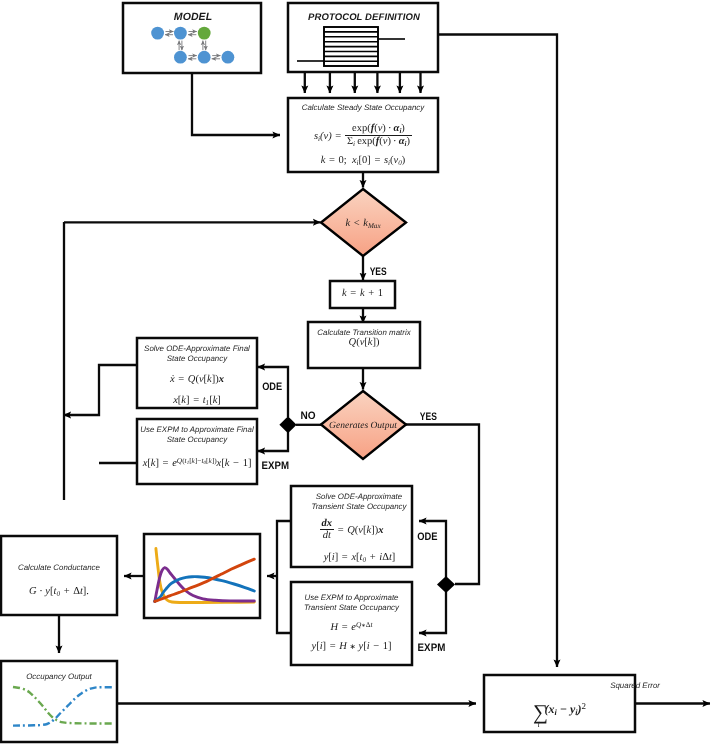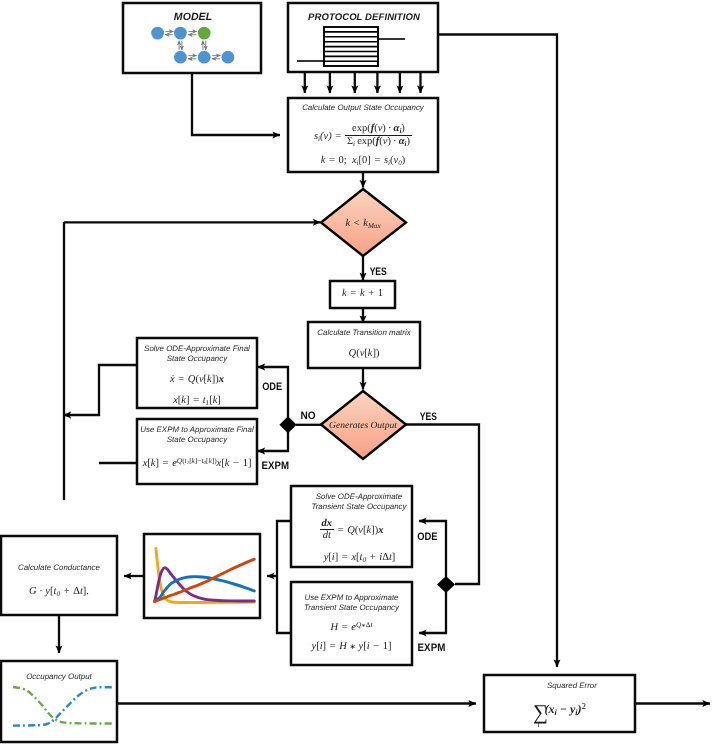--- a/index.html
+++ b/index.html
@@ -259,39 +259,39 @@
 
   <text class="lbl" x="369.7" y="274.7" textLength="17" lengthAdjust="spacingAndGlyphs">YES</text>
   <text class="lbl" x="300.4" y="419.3" textLength="15.1" lengthAdjust="spacingAndGlyphs">NO</text>
   <text class="lbl" x="419.8" y="419.5" textLength="17.1" lengthAdjust="spacingAndGlyphs">YES</text>
   <text class="lbl" x="262.2" y="389.5" textLength="20" lengthAdjust="spacingAndGlyphs">ODE</text>
   <text class="lbl" x="261.6" y="469.4" textLength="27.4" lengthAdjust="spacingAndGlyphs">EXPM</text>
   <text class="lbl" x="417.2" y="540.4" textLength="20.3" lengthAdjust="spacingAndGlyphs">ODE</text>
   <text class="lbl" x="417.6" y="651.4" textLength="27.7" lengthAdjust="spacingAndGlyphs">EXPM</text>
 </svg>
 
-<div class="ttl" style="left:288px;top:103px;width:150px;">Calculate Output State Occupancy</div>
+<div class="ttl" style="left:288px;top:103px;width:150px;">Calculate Steady State Occupancy</div>
 <div class="math" style="left:288px;top:124px;width:150px;">
   <span class="mi">s<sub>i</sub>(v)</span> <span class="mo">=</span>
   <span class="frac"><span class="num"><span class="rm">exp(</span><i class="bi">f</i><span class="rm">(</span><span class="mi">v</span><span class="rm">)</span> · <i class="bi">α<sub>i</sub></i><span class="rm">)</span></span><span class="den"><span class="rm">Σ</span><sub class="sm">i</sub><span class="rm"> exp(</span><i class="bi">f</i><span class="rm">(</span><span class="mi">v</span><span class="rm">)</span> · <i class="bi">α<sub>i</sub></i><span class="rm">)</span></span></span>
 </div>
 <div class="math ctr" style="left:288px;top:155px;width:150px;">
   <span class="mi">k</span> <span class="mo">=</span> 0;&nbsp;&nbsp;<span class="mi">x<sub>i</sub></span>[0] <span class="mo">=</span> <span class="mi">s<sub>i</sub></span>(<span class="mi">v<sub>0</sub></span>)
 </div>
 
 <div class="math ctr" style="left:321px;top:218px;width:84px;">
   <span class="mi">k</span> <span class="mo">&lt;</span> <span class="mi">k<sub class="sub-max">Max</sub></span>
 </div>
 
 <div class="math ctr" style="left:330px;top:288px;width:65px;">
   <span class="mi">k</span> <span class="mo">=</span> <span class="mi">k</span> <span class="mo">+</span> 1
 </div>
 
 <div class="ttl" style="left:308px;top:328px;width:112px;">Calculate Transition matrix</div>
-<div class="math ctr" style="left:308px;top:348px;width:112px;">
+<div class="math ctr" style="left:308px;top:337px;width:112px;">
   <span class="mi">Q</span>(<span class="mi">v</span>[<span class="mi">k</span>])
 </div>
 
 <div class="math ctr gen" style="left:321px;top:421px;width:84px;text-align:center;">Generates Output</div>
 
 <div class="ttl" style="left:137px;top:344px;width:120px;"><span>Solve ODE-Approximate Final</span><br><span>State Occupancy</span></div>
 <div class="math ctr" style="left:137px;top:374px;width:120px;">
   <span class="mi">ẋ</span> <span class="mo">=</span> <span class="mi">Q</span>(<span class="mi">v</span>[<span class="mi">k</span>])<span class="bi">x</span>
 </div>
 <div class="math ctr" style="left:137px;top:395px;width:120px;">
@@ -320,17 +320,17 @@
   <span class="mi">y</span>[<span class="mi">i</span>] <span class="mo">=</span> <span class="mi">H</span> <span class="ast">∗</span> <span class="mi">y</span>[<span class="mi">i</span> <span class="mo">−</span> 1]
 </div>
 
 <div class="ttl" style="left:1px;top:563px;width:116px;">Calculate Conductance</div>
 <div class="math ctr" style="left:1px;top:586px;width:116px;">
   <span class="mi">G</span> · <span class="mi">y</span>[<span class="mi">t<sub>0</sub></span> <span class="mo">+</span> Δ<span class="mi">t</span>].
 </div>
 
 <div class="ttl" style="left:1px;top:672px;width:116px;">Occupancy Output</div>
 
-<div class="ttl" style="left:484px;top:681px;width:176px;">Squared Error</div>
+<div class="ttl" style="left:484px;top:681px;width:176px;text-align:right;">Squared Error</div>
 <div class="math ctr" style="left:484px;top:701px;width:151px;font-size:12px;">
   <span class="bigsum">∑<span class="sumsub">i</span></span><span class="bi">(x<sub>i</sub> − y<sub>i</sub>)</span><sup class="ex2">2</sup>
 </div>
 </div>
 
 </body></html>

